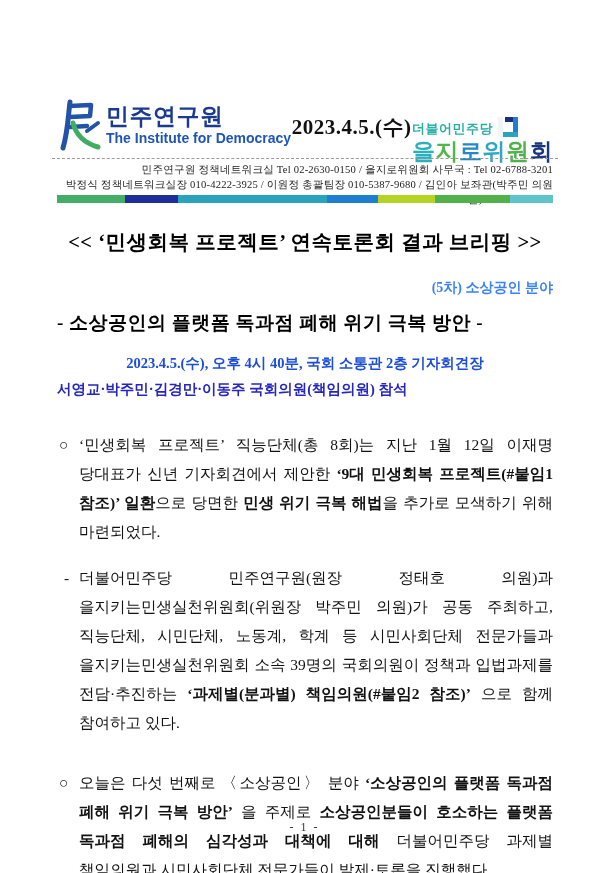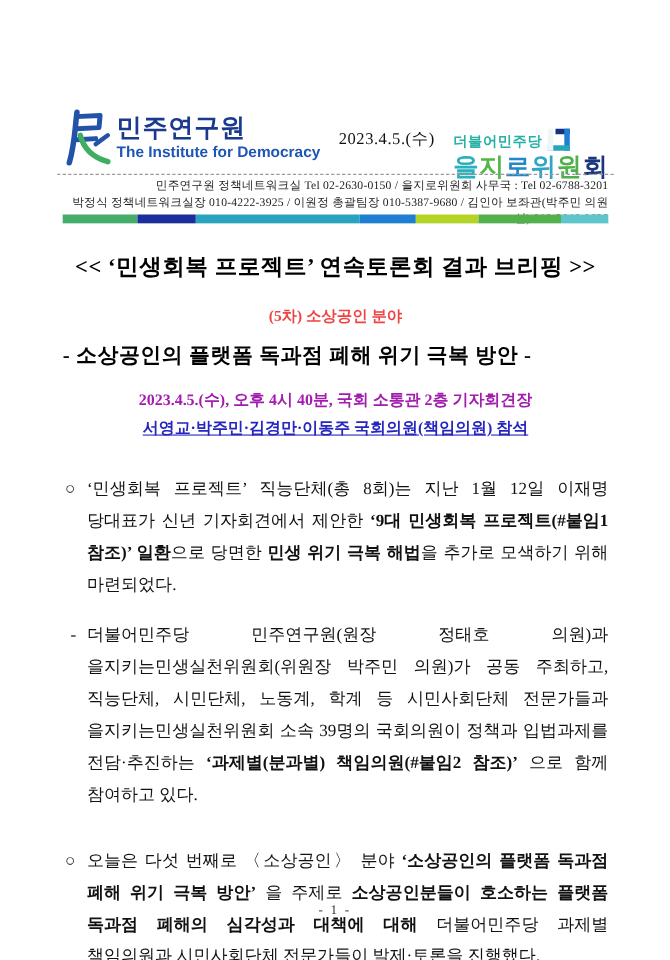--- a/index.html
+++ b/index.html
@@ -15,21 +15,21 @@
   .logo-left .mark { width:44px; height:52px; }
   .logo-left .names { display:flex; flex-direction:column; line-height:1.05; }
   .logo-left .ko { font-family:"Liberation Sans","DejaVu Sans",sans-serif; font-weight:800;
                    font-size:23px; color:#1a3a8f; letter-spacing:0.5px; }
   .logo-left .en { font-family:"Liberation Sans","DejaVu Sans",sans-serif; font-weight:700;
                    font-size:14px; color:#1f55b5; margin-top:3px; }
 
   .center-block { text-align:center; }
   .center-block .press { font-family:"Liberation Sans","DejaVu Sans",sans-serif; font-weight:900;
                          font-size:36px; letter-spacing:3px; color:#000; line-height:1.0; }
-  .center-block .pdate { font-size:15px; font-weight:400; color:#111; margin-top:3px; letter-spacing:0.5px; }
+  .center-block .pdate { font-size:21px; font-weight:700; color:#111; margin-top:3px; letter-spacing:0.5px; }
 
   .logo-right { text-align:right; font-family:"Liberation Sans","DejaVu Sans",sans-serif; }
   .logo-right .row1 { display:flex; align-items:flex-end; gap:3px;margin-top:28px; }
   .logo-right .party { font-weight:800; font-size:13px; color:#28b0a6; letter-spacing:0.5px; padding-bottom:1px; }
   .logo-right .pmark { width:24px; height:24px; }
   .logo-right .committee { font-weight:900; font-size:23px; letter-spacing:0.5px; line-height:1.0; margin-top:1px; }
 
   
   .dotline { position:absolute; top:158px; left:52px; width:506px; border-top:1px dashed #9a9a9a; }
   .contacts { position:absolute; top:162px; left:57px; width:496px; text-align:right;
@@ -38,21 +38,21 @@
               border-bottom:2px solid #cdeef0; }
   .colorbar span { height:8px; }
 
   
   .content { position:absolute; top:222px; left:57px; width:496px; }
   .main-title { text-align:center; font-size:20.5px; font-weight:700; color:#000;
                 letter-spacing:0.5px; margin-top:6px; }
   .session   { text-align:center; font-size:14px; font-weight:700; margin-top:23px; }
   .subtitle  { text-align:left; font-size:19px; font-weight:700; color:#000; margin-top:13px; letter-spacing:0.5px; }
   .dateline  { text-align:center; font-size:14.5px; font-weight:700; margin-top:18px; }
-  .attendees { text-align:center; font-size:14.5px; font-weight:700; margin-top:7px;text-decoration:underline; }
+  .attendees { text-align:left; font-size:14.5px; font-weight:700; margin-top:7px; }
 
   
   .paras { margin-top:31px; font-size:15.5px; line-height:29px; text-align:justify;
            word-break:keep-all; color:#111; }
   .para { position:relative; padding-left:22px; }
   .para .marker { position:absolute; left:2px; top:0; font-weight:400; }
   .para.dash { padding-left:22px; }
   .para.dash .marker { left:7px; }
   .para + .para { margin-top:17px; }
   .para:nth-child(3) { margin-top:31px; }
@@ -112,23 +112,23 @@
       <span style="background: rgb(29, 46, 156); flex: 10.7 0 0%;"></span>
       <span style="background: rgb(42, 164, 190); flex: 30 0 0%;"></span>
       <span style="background: rgb(30, 126, 210); flex: 10.3 0 0%;"></span>
       <span style="background: rgb(180, 211, 36); flex: 11.5 0 0%;"></span>
       <span style="background: rgb(82, 177, 74); flex: 15.1 0 0%;"></span>
       <span style="background: rgb(94, 197, 202); flex: 8.7 0 0%;"></span>
     </div>
 
   <div class="content">
     <div class="main-title">&lt;&lt; ‘민생회복 프로젝트’ 연속토론회 결과 브리핑 &gt;&gt;</div>
-    <div class="session accent" style="color: #ef4444;">(5차) 소상공인 분야</div>
+    <div class="session accent" style="color: #3b82f6; text-align: right;">(5차) 소상공인 분야</div>
     <div class="subtitle">- 소상공인의 플랫폼 독과점 폐해 위기 극복 방안 -</div>
-    <div class="dateline accent" style="color: #a21caf; text-align: center;">2023.4.5.(수), 오후 4시 40분, 국회 소통관 2층 기자회견장</div>
+    <div class="dateline accent" style="color: #1d4ed8; text-align: center;">2023.4.5.(수), 오후 4시 40분, 국회 소통관 2층 기자회견장</div>
     <div class="attendees accent" style="color: rgb(38, 38, 191);">서영교·박주민·김경만·이동주 국회의원(책임의원) 참석</div>
 
     <div class="paras">
         <div class="para"><span class="marker">○</span><span>‘민생회복 프로젝트’  직능단체(총 8회)는 지난 1월 12일 이재명 당대표가 신년 기자회견에서 제안한 </span><span class="b">‘9대 민생회복 프로젝트(#붙임1 참조)’ 일환</span><span>으로 당면한 </span><span class="b">민생 위기 극복 해법</span><span>을 추가로 모색하기 위해 마련되었다.</span></div>
         <div class="para dash"><span class="marker">-</span><span>더불어민주당 민주연구원(원장 정태호 의원)과 을지키는민생실천위원회(위원장 박주민 의원)가 공동 주최하고, 직능단체, 시민단체, 노동계, 학계 등 시민사회단체 전문가들과 을지키는민생실천위원회 소속 39명의 국회의원이 정책과 입법과제를 전담·추진하는 </span><span class="b">‘과제별(분과별) 책임의원(#붙임2 참조)’</span><span> 으로 함께 참여하고 있다.</span></div>
         <div class="para"><span class="marker">○</span><span>오늘은 다섯 번째로 〈소상공인〉 분야 </span><span class="b">‘소상공인의 플랫폼 독과점 폐해 위기 극복 방안’</span><span> 을 주제로 </span><span class="b">소상공인분들이 호소하는 플랫폼 독과점 폐해의 심각성과 대책에 대해</span><span> 더불어민주당 과제별 책임의원과 시민사회단체 전문가들이 발제·토론을 진행했다.</span></div>
       </div>
   </div>
 
   <div class="pageno">- 1 -</div>

